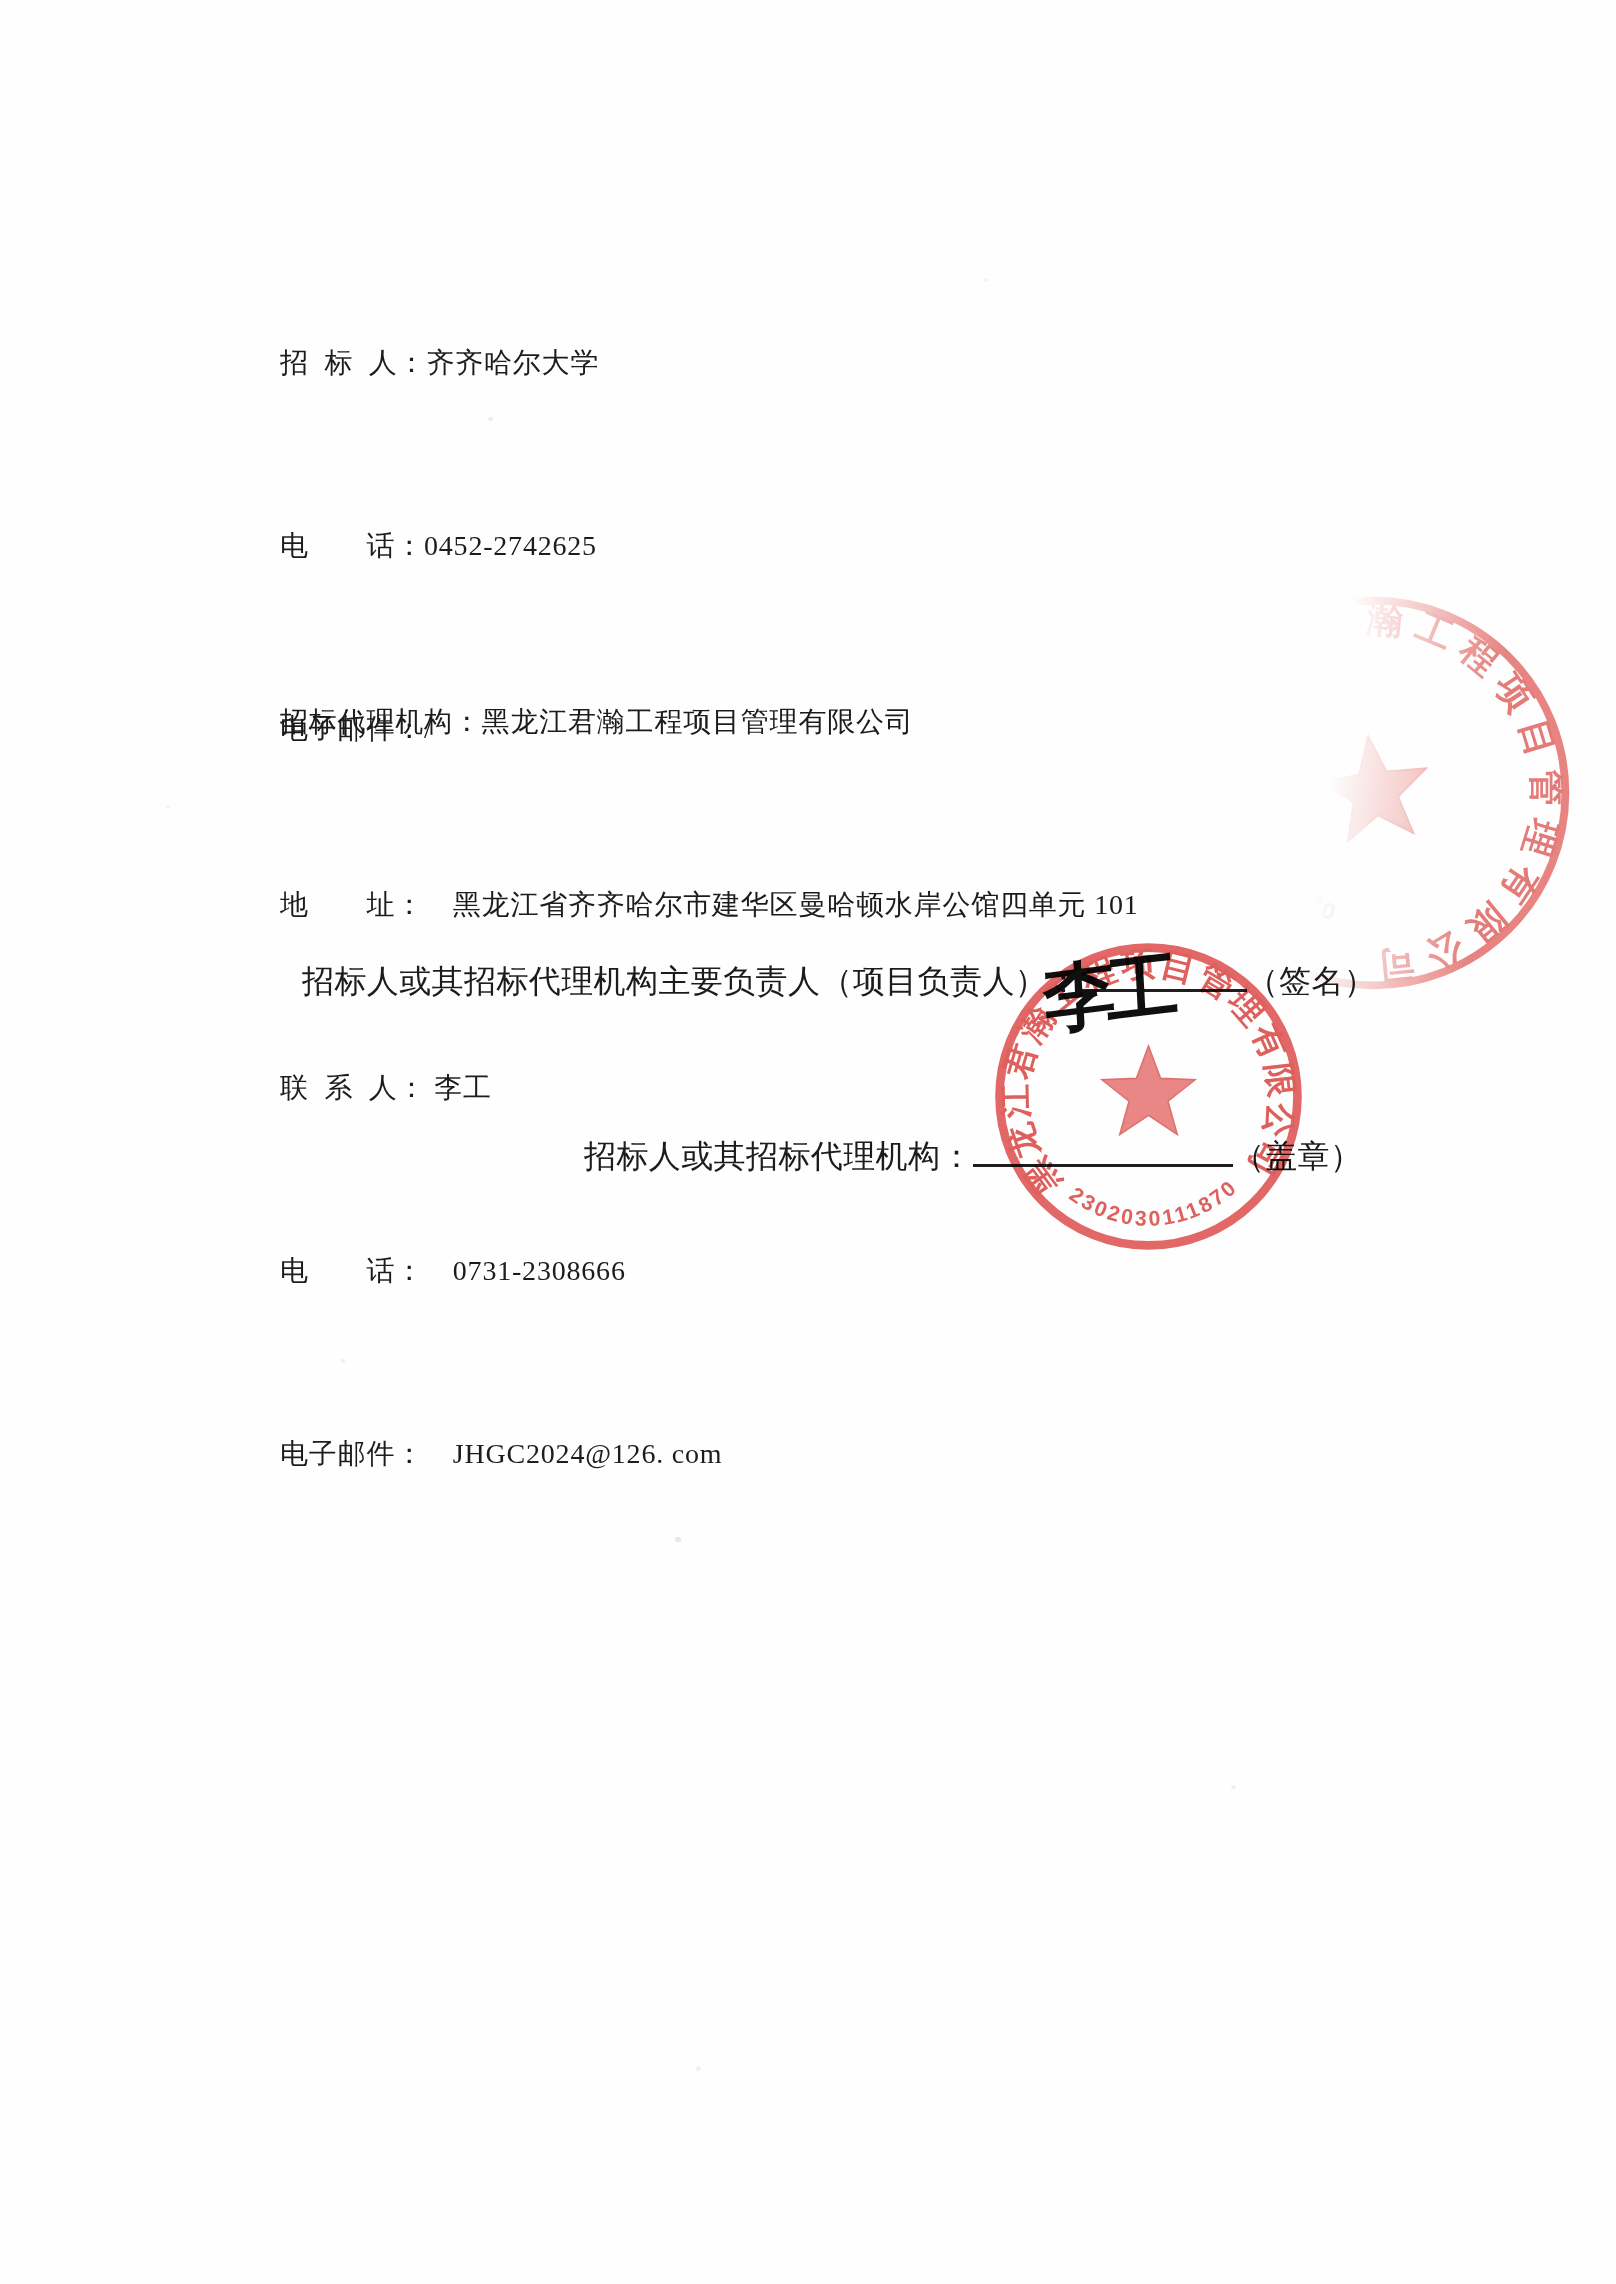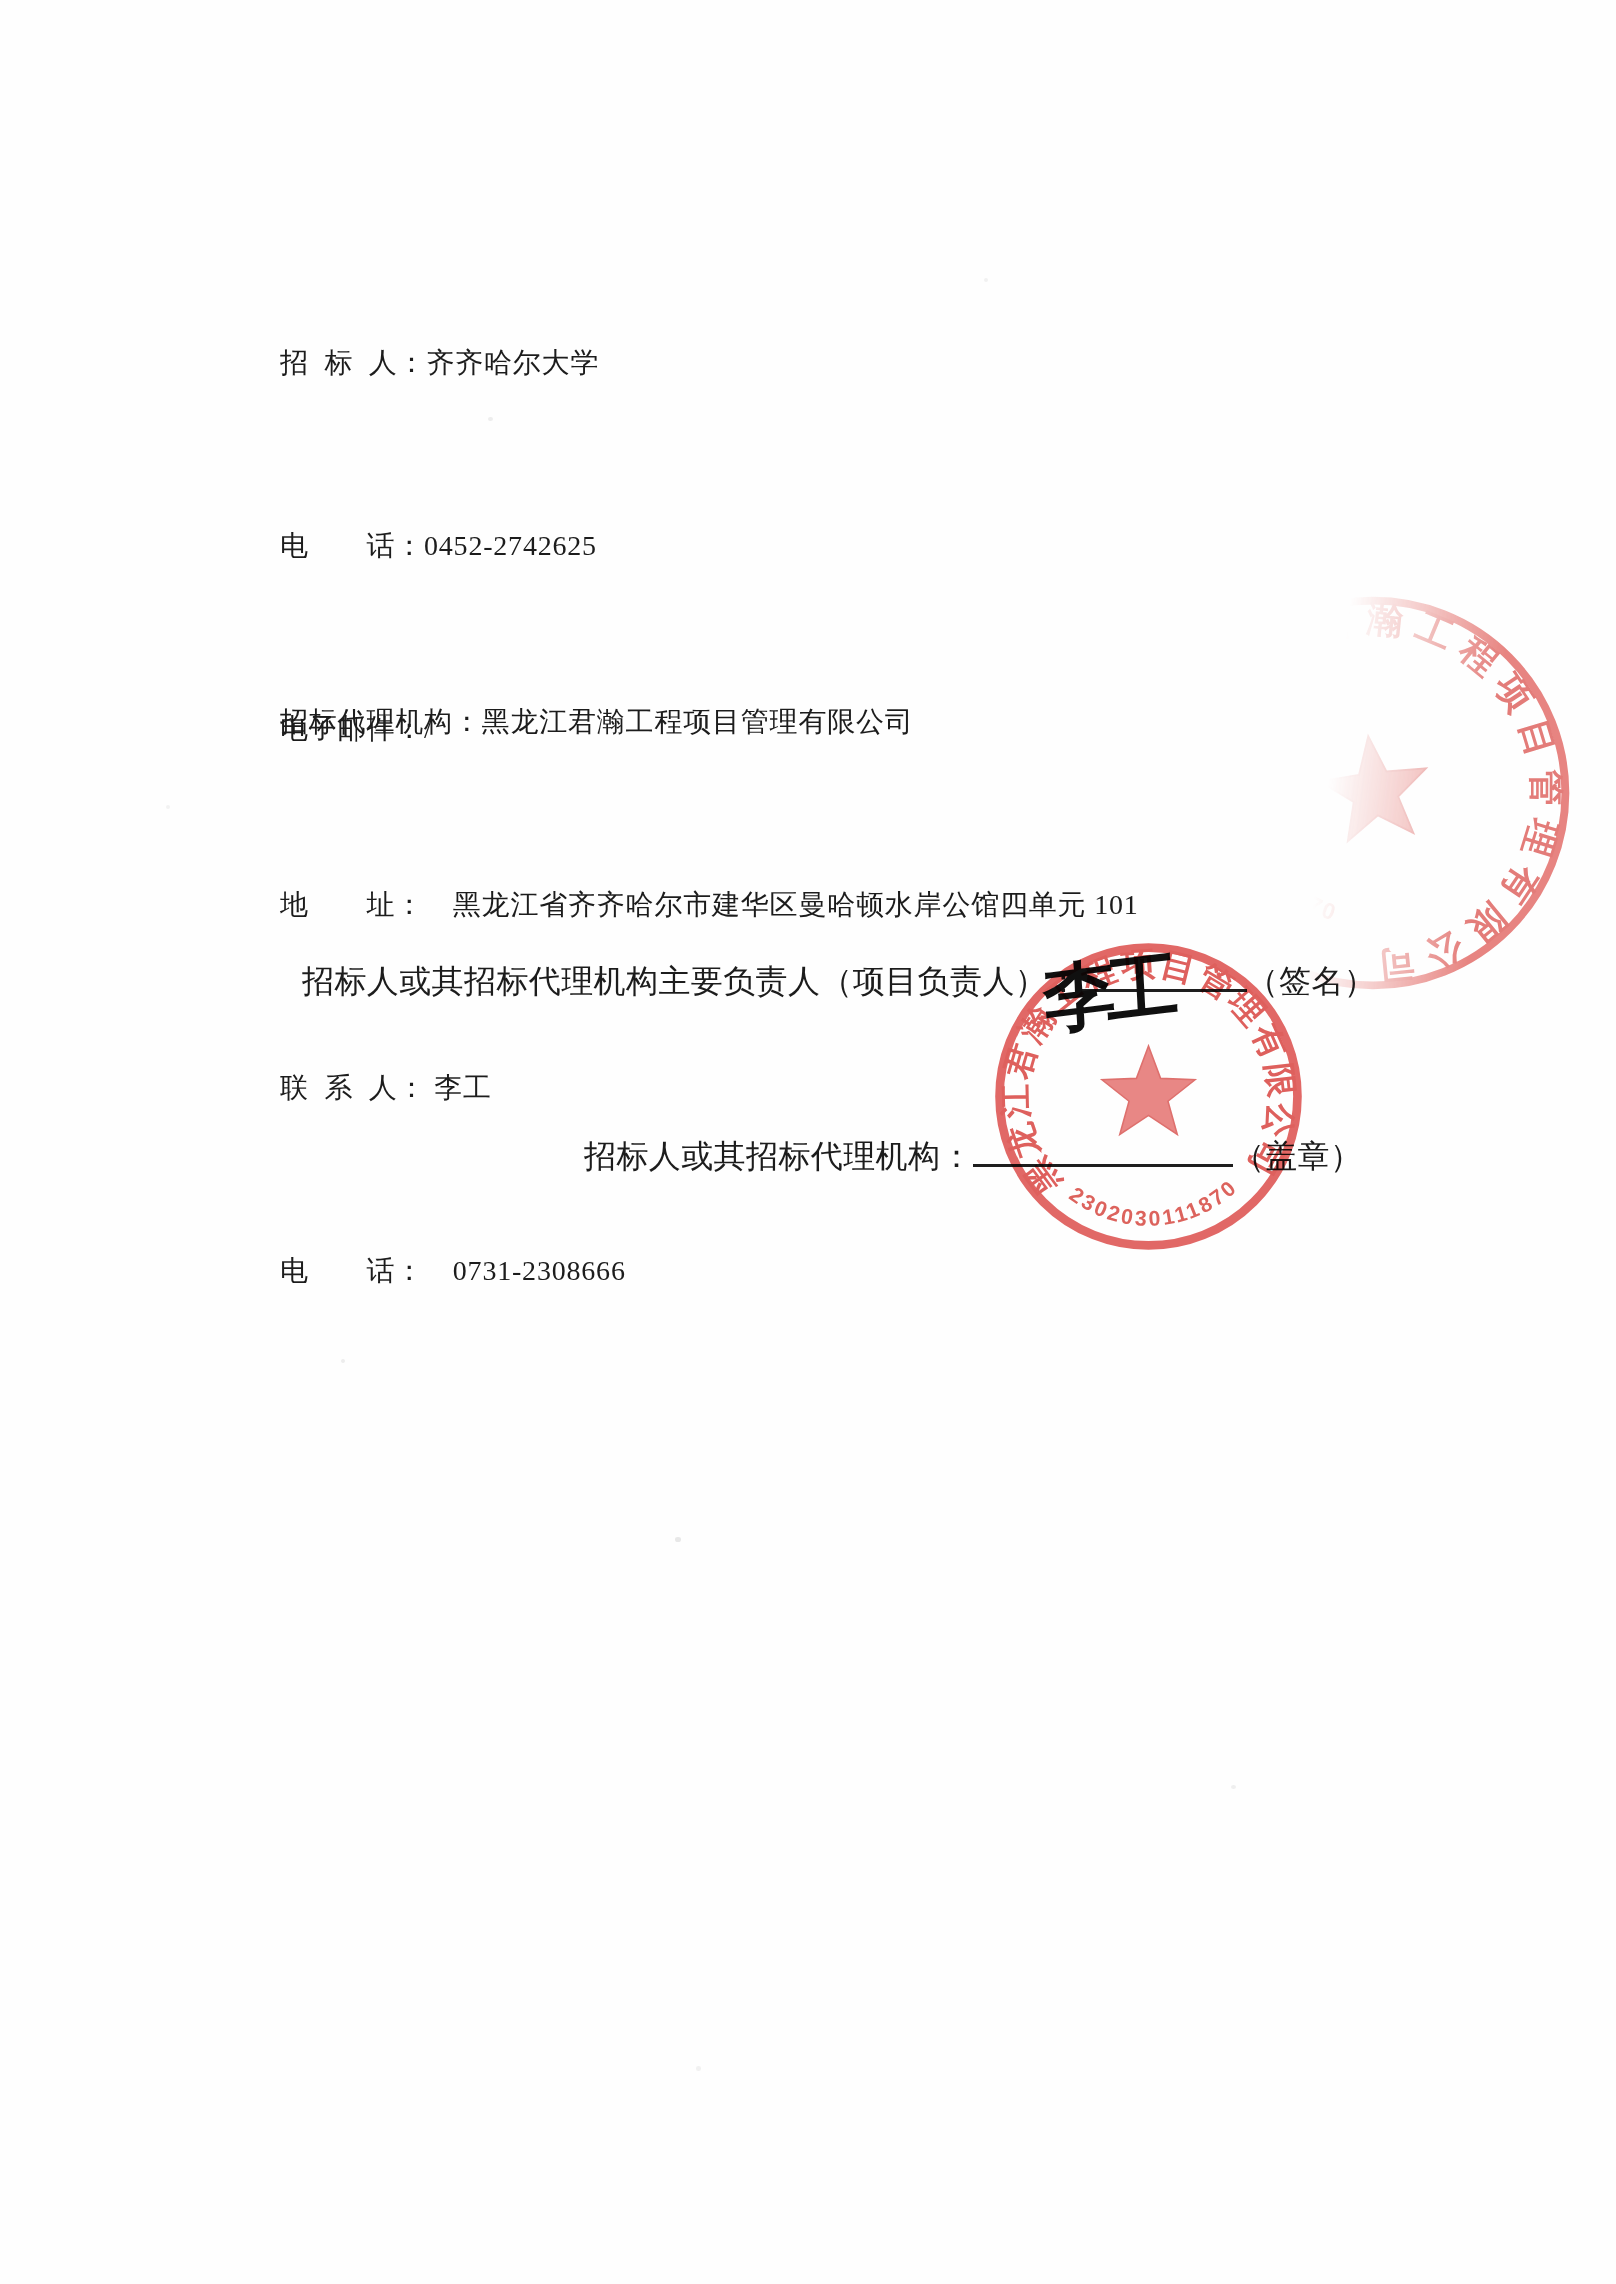--- a/index.html
+++ b/index.html
@@ -99,20 +99,21 @@
     <div class="info-row"><span class="info-label">招  标  人：</span><span class="info-value">齐齐哈尔大学</span></div>
     <div class="info-row"><span class="info-label">电　　话：</span><span class="info-value">0452-2742625</span></div>
     <div class="info-row"><span class="info-label">电子邮件：</span><span class="info-value">/</span></div>
   </div>
 
   <div class="info-section sec-agency">
     <div class="info-row"><span class="info-label">招标代理机构：</span><span class="info-value">黑龙江君瀚工程项目管理有限公司</span></div>
     <div class="info-row"><span class="info-label">地　　址：</span><span class="info-value">　黑龙江省齐齐哈尔市建华区曼哈顿水岸公馆四单元 101</span></div>
     <div class="info-row"><span class="info-label">联  系  人：</span><span class="info-value"> 李工</span></div>
     <div class="info-row"><span class="info-label">电　　话：</span><span class="info-value">　0731-2308666</span></div>
+    <div class="info-row"><span class="info-label">电子邮件：</span><span class="info-value">　JHGC2024@126. com</span></div>
   </div>
 
   <div class="sig-line sig-line-1"><span>招标人或其招标代理机构主要负责人（项目负责人）：</span><span class="uline uline-1"></span><span>（签名）</span></div>
 
   <div class="handwriting">李工</div>
 
   <div class="sig-line sig-line-2"><span>招标人或其招标代理机构：</span><span class="uline uline-2"></span><span>（盖章）</span></div>
 
   <div class="seal seal-main">
     <svg viewBox="0 0 420 420" xmlns="http://www.w3.org/2000/svg">

